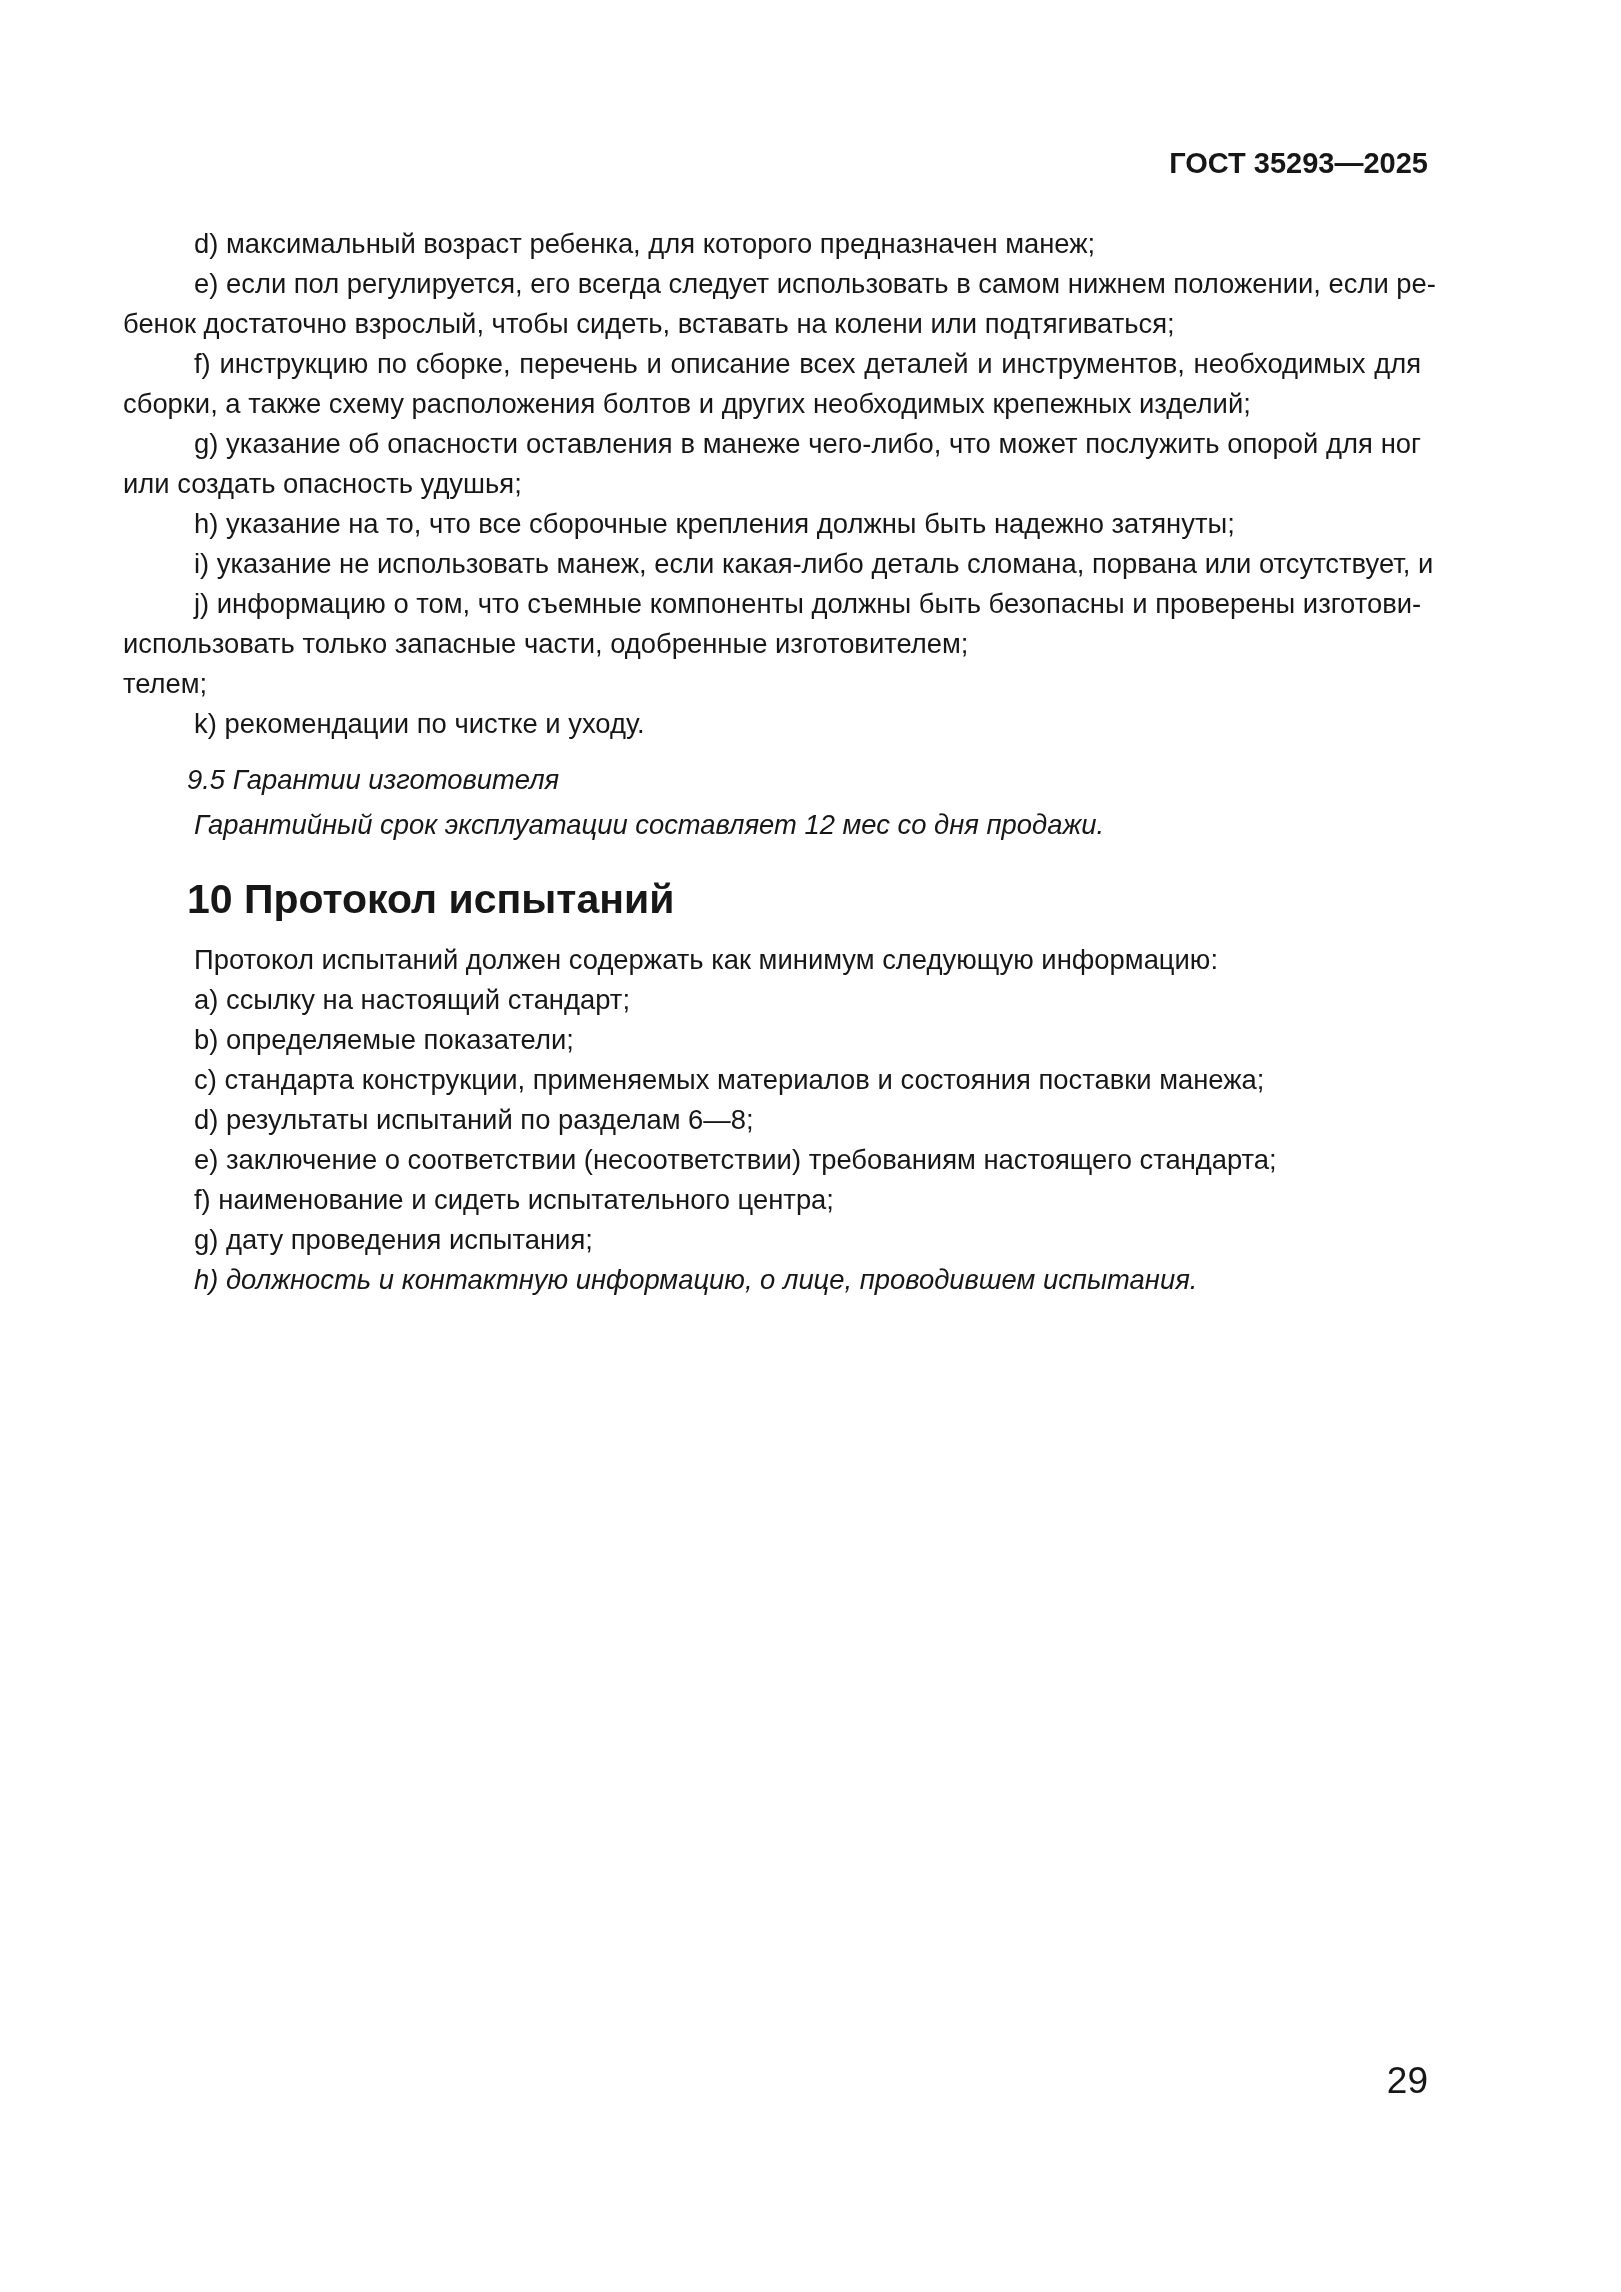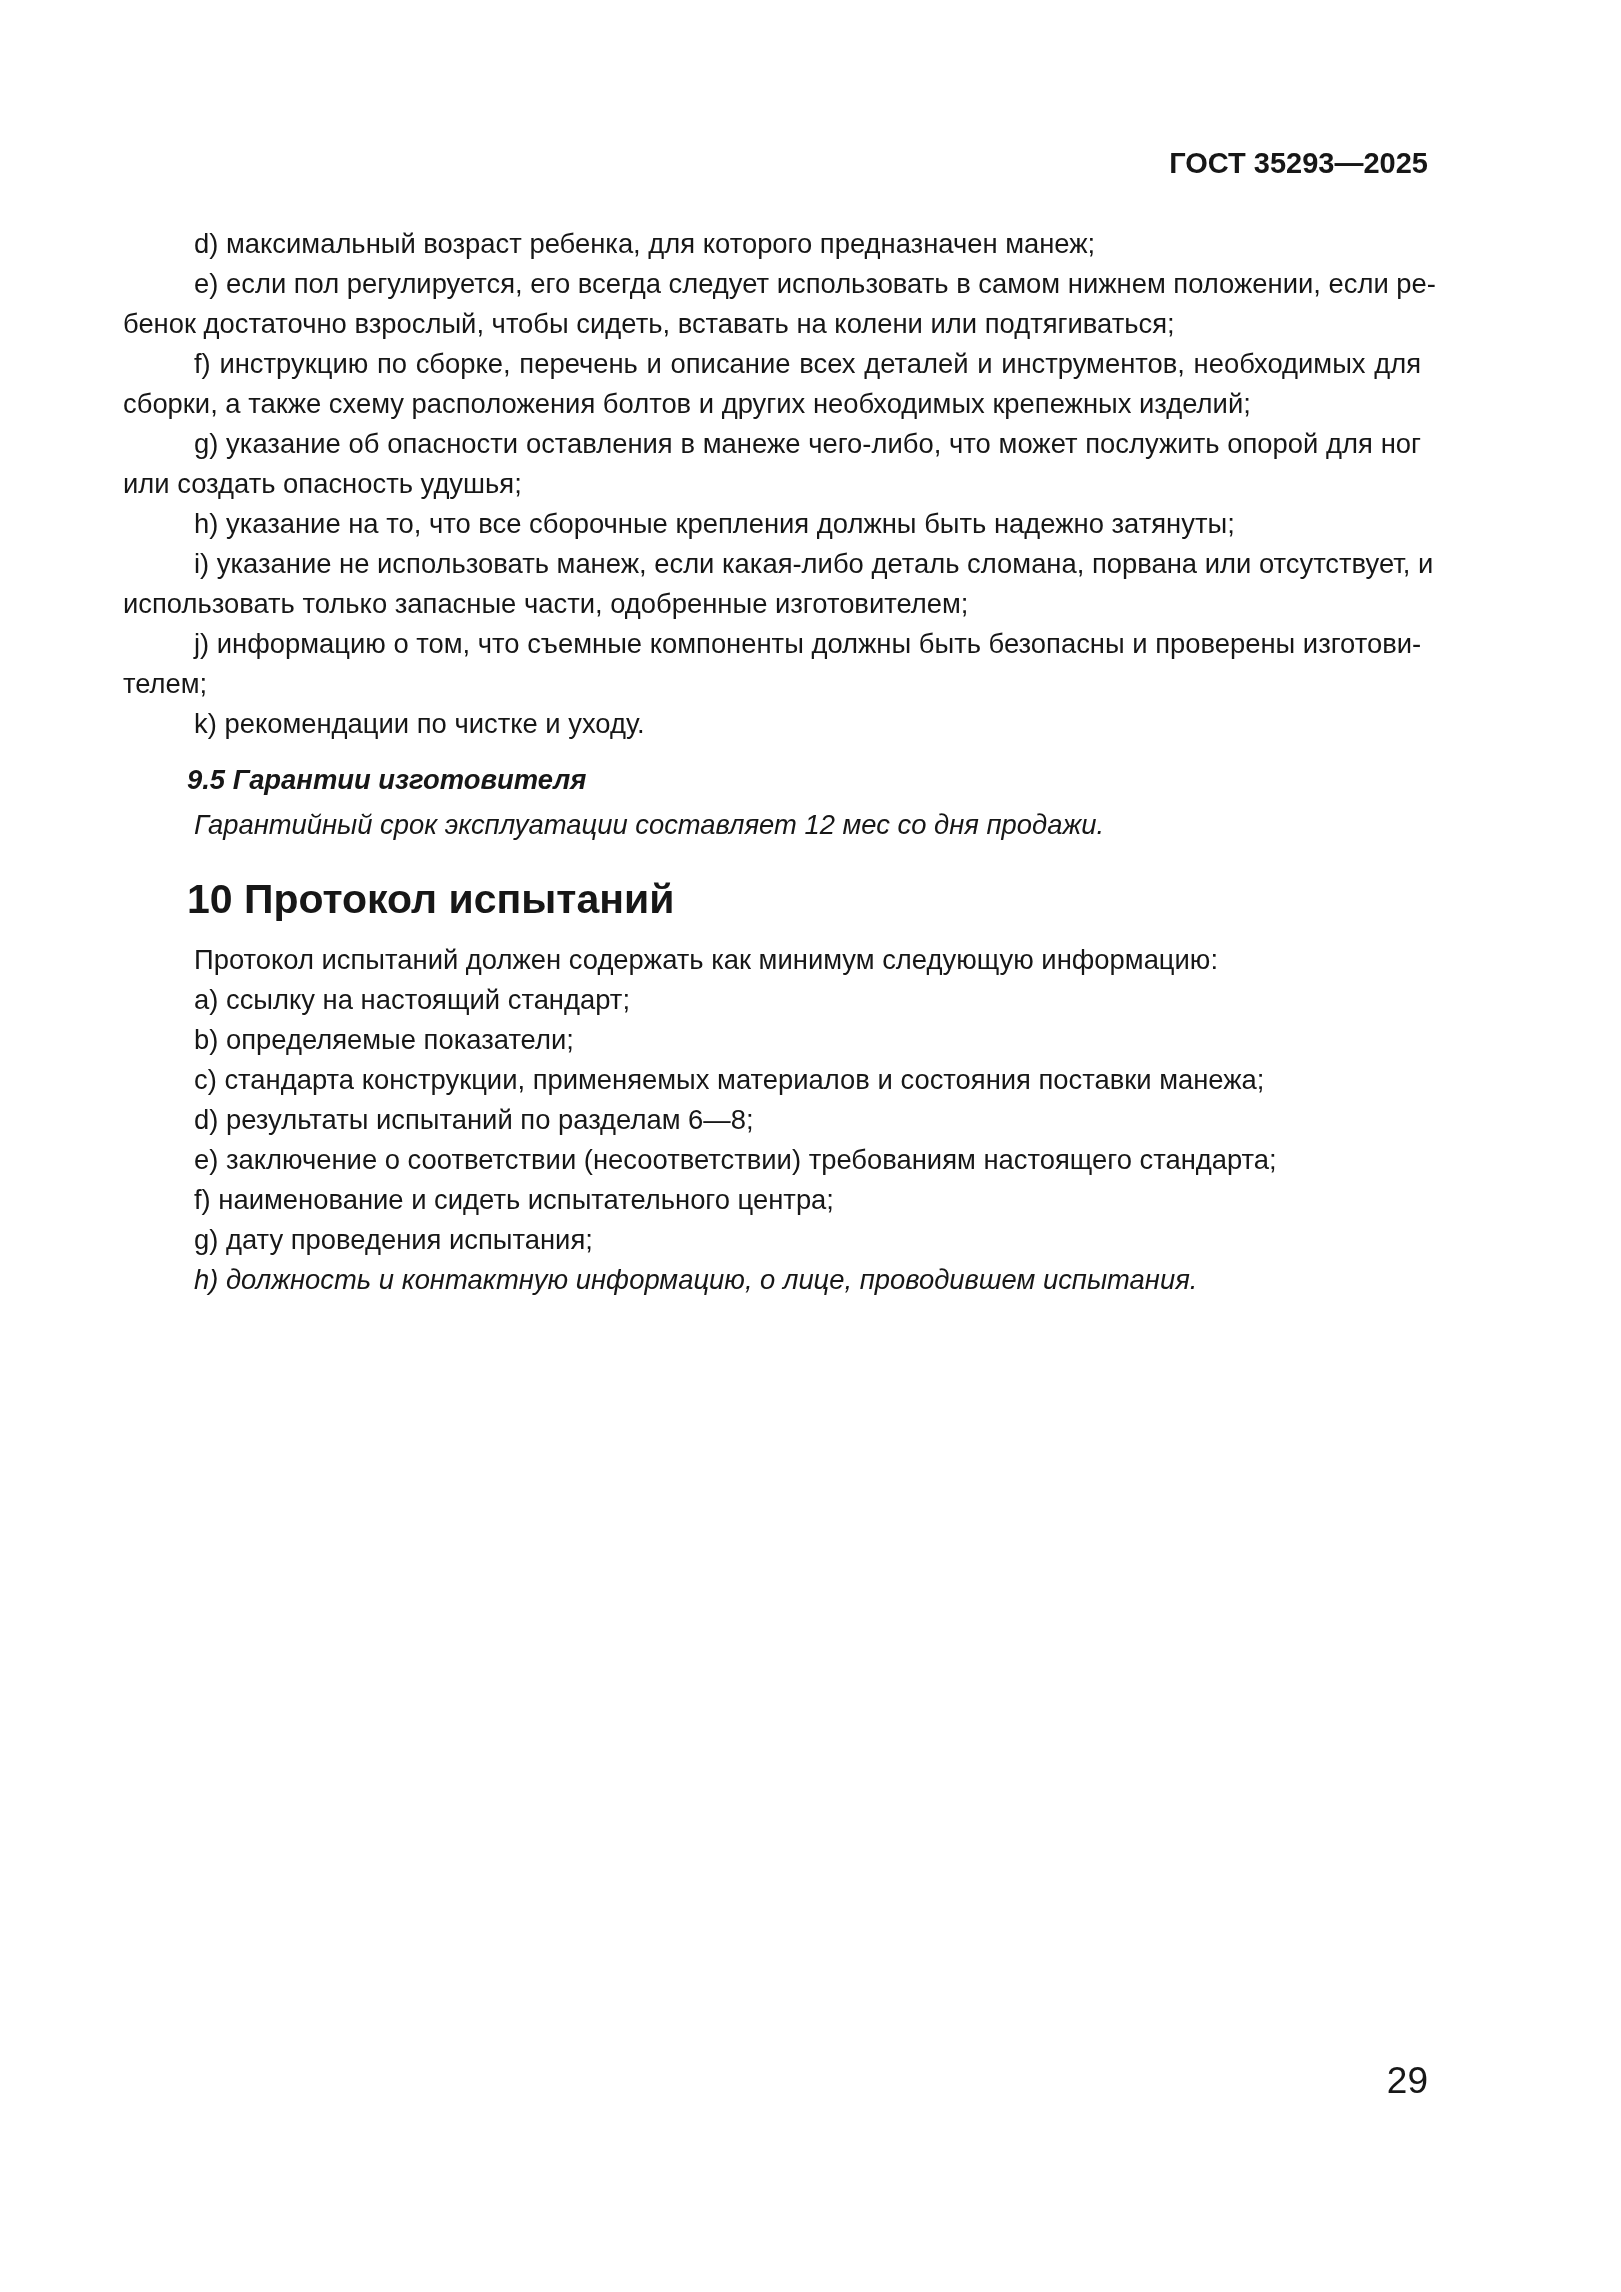--- a/index.html
+++ b/index.html
@@ -39,21 +39,21 @@
   .fill { text-align-last: justify; }   
   .it { font-style: italic; }
 
   .list-dk { margin-top: 49px; }
 
   .h-sub {
     margin: 22.5px 0 0 0;
     padding-left: 71px;
     font-size: 27.4px;
     line-height: 33px;
-    font-weight: bold;
+    font-weight: normal;
     font-style: italic;
     white-space: nowrap;
   }
   .guarantee { margin-top: 12.7px; }
 
   .h-main {
     margin: 39px 0 0 0;
     padding-left: 71px;
     font-size: 41px;
     line-height: 39px;
@@ -80,22 +80,22 @@
   <div class="list-dk">
     <p class="ln ind">d) максимальный возраст ребенка, для которого предназначен манеж;</p>
     <p class="ln ind fill">e) если пол регулируется, его всегда следует использовать в самом нижнем положении, если ре-</p>
     <p class="ln">бенок достаточно взрослый, чтобы сидеть, вставать на колени или подтягиваться;</p>
     <p class="ln ind fill">f) инструкцию по сборке, перечень и описание всех деталей и инструментов, необходимых для</p>
     <p class="ln">сборки, а также схему расположения болтов и других необходимых крепежных изделий;</p>
     <p class="ln ind fill">g) указание об опасности оставления в манеже чего-либо, что может послужить опорой для ног</p>
     <p class="ln">или создать опасность удушья;</p>
     <p class="ln ind">h) указание на то, что все сборочные крепления должны быть надежно затянуты;</p>
     <p class="ln ind fill">i) указание не использовать манеж, если какая-либо деталь сломана, порвана или отсутствует, и</p>
+    <p class="ln ind fill">j) информацию о том, что съемные компоненты должны быть безопасны и проверены изготови-</p>
     <p class="ln">использовать только запасные части, одобренные изготовителем;</p>
-    <p class="ln ind fill">j) информацию о том, что съемные компоненты должны быть безопасны и проверены изготови-</p>
     <p class="ln">телем;</p>
     <p class="ln ind">k) рекомендации по чистке и уходу.</p>
   </div>
 
   <p class="h-sub">9.5 Гарантии изготовителя</p>
 
   <p class="ln ind it guarantee">Гарантийный срок эксплуатации составляет 12 мес со дня продажи.</p>
 
   <p class="h-main">10 Протокол испытаний</p>
 

